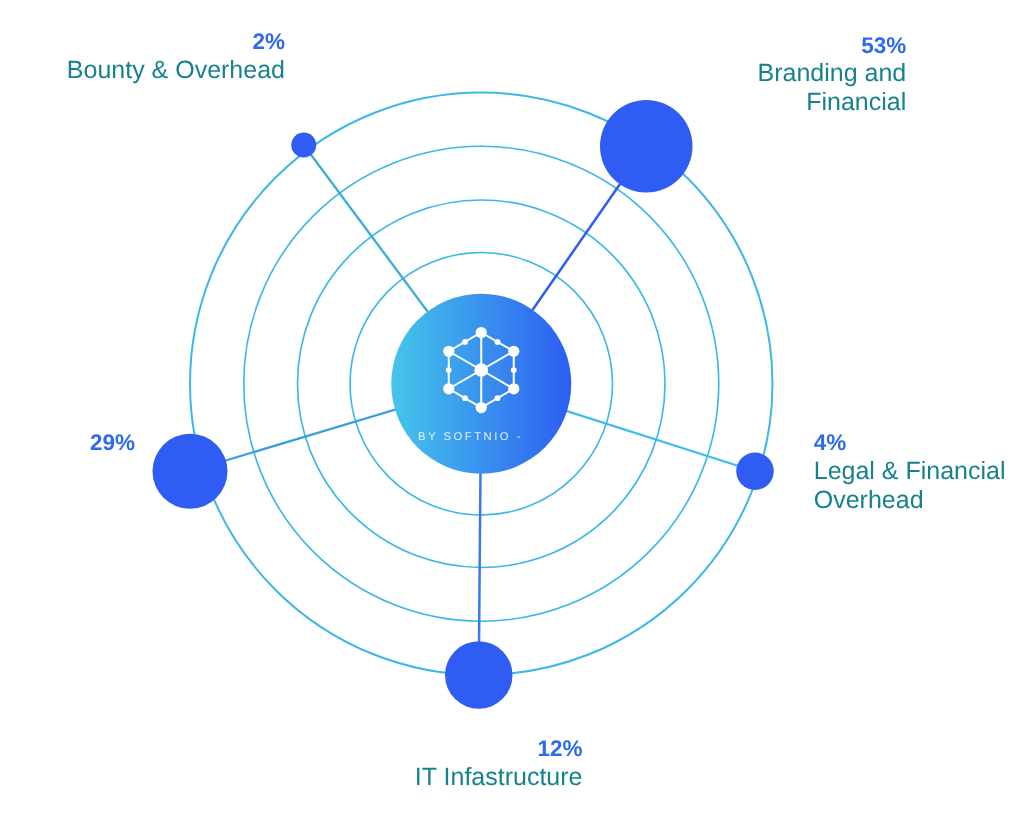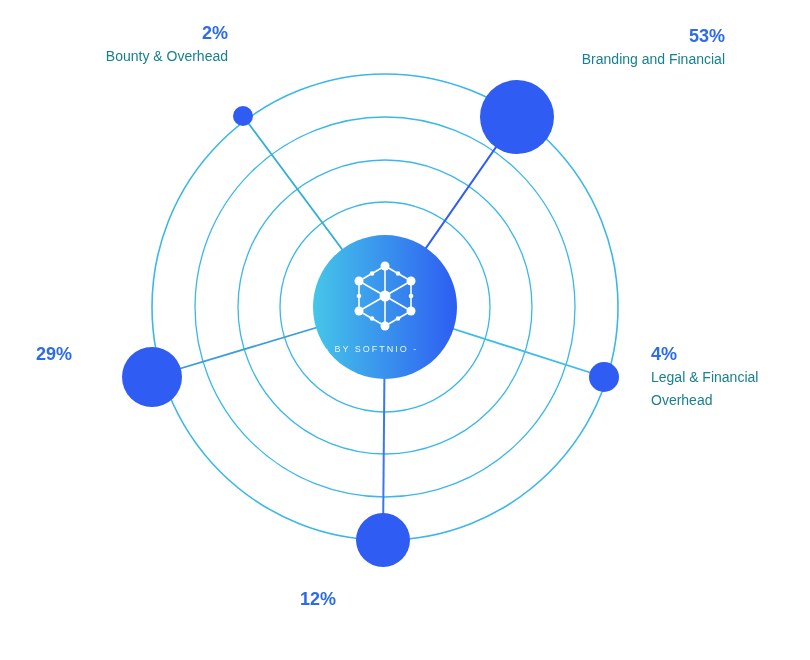--- a/index.html
+++ b/index.html
@@ -13,21 +13,21 @@
   }
   .stage svg { position: absolute; left: 0; top: 0; }
   .node-label { position: absolute; }
   .pct {
     font-size: 18px;
     font-weight: bold;
     color: #2d6be9;
     line-height: 23px;
   }
   .cat {
-    font-size: 14px;
+    font-size: 20px;
     font-weight: 400;
     color: #17818f;
     line-height: 23px;
   }
   .center-caption {
     position: absolute;
     left: 325px;
     top: 344px;
     width: 120px;
     font-size: 9px;
@@ -102,21 +102,22 @@
   <div class="node-label" style="left:575px; top:25px; width:150px; text-align:right;">
     <div class="pct">53%</div>
     <div class="cat">Branding and Financial</div>
   </div>
 
   <div class="node-label" style="left:651px; top:343px; width:158px; text-align:left;">
     <div class="pct">4%</div>
     <div class="cat">Legal &amp; Financial Overhead</div>
   </div>
 
-  <div class="node-label" style="left:300px; top:588px; width:166px; text-align:left;">
+  <div class="node-label" style="left:300px; top:588px; width:166px; text-align:right;">
     <div class="pct">12%</div>
+    <div class="cat">IT Infastructure</div>
   </div>
 
-  <div class="node-label" style="left:0px; top:343px; width:108px; text-align:center;">
+  <div class="node-label" style="left:0px; top:343px; width:108px; text-align:right;">
     <div class="pct">29%</div>
   </div>
 
 </div>
 
 </body></html>

